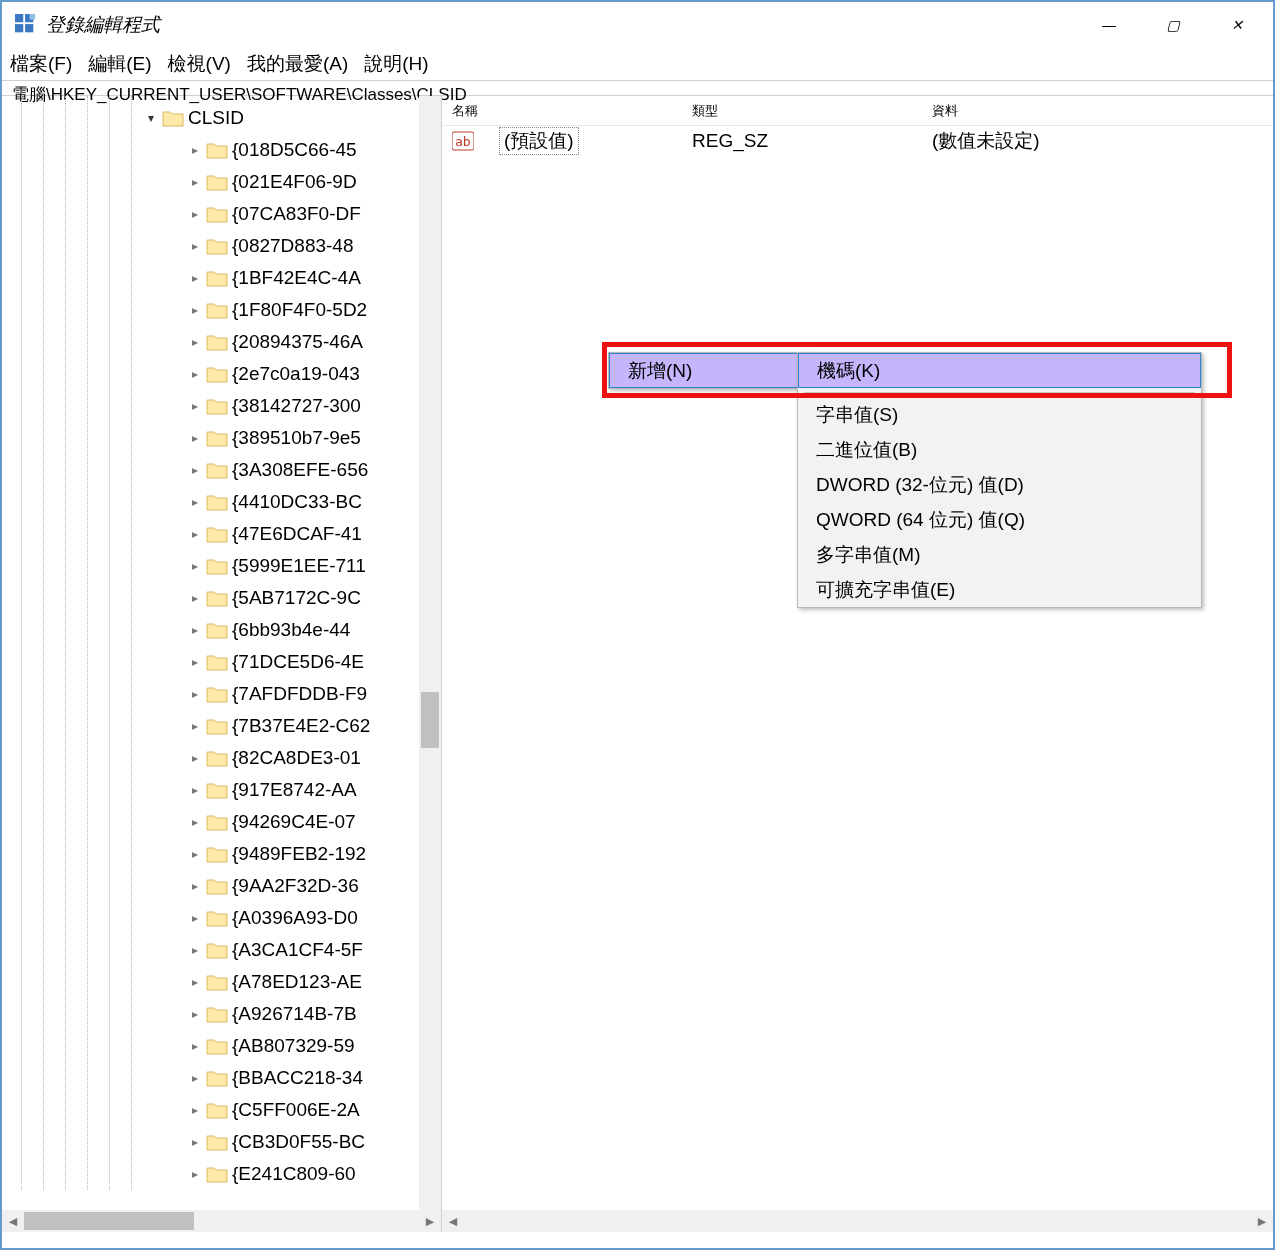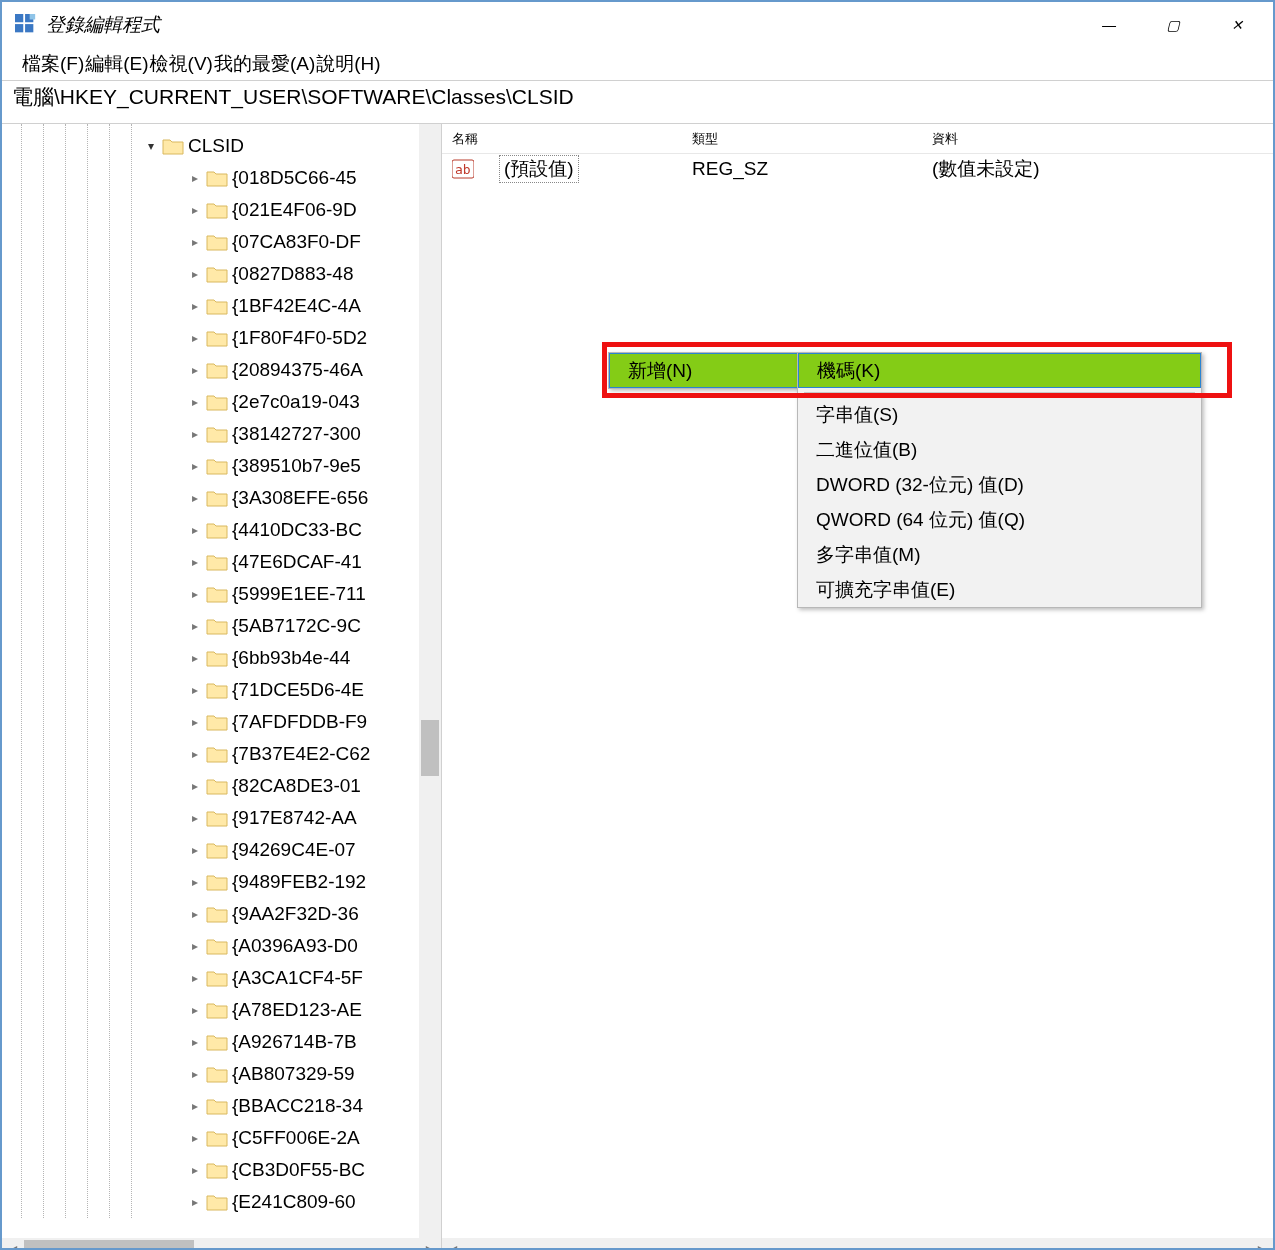--- a/index.html
+++ b/index.html
@@ -4,23 +4,23 @@
 <style>
 * { box-sizing: border-box; margin: 0; padding: 0; }
 body { font-family: "Microsoft JhengHei", "Segoe UI", sans-serif; font-size: 16px; background: #fff; }
 .window { width: 1275px; height: 1250px; border: 2px solid #6699cc; position: relative; background: #fff; overflow: hidden; }
 .titlebar { height: 46px; display: flex; align-items: center; padding: 0 4px; font-style: italic; }
 .app-icon { width: 24px; height: 24px; margin: 0 8px; display: inline-flex; align-items: center; justify-content: center; }
 .app-icon svg { width: 22px; height: 22px; }
 .title-text { flex: 1; font-size: 19px; }
 .win-controls { display: flex; }
 .win-btn { width: 64px; height: 44px; display: flex; align-items: center; justify-content: center; font-family: "Segoe MDL2 Assets","Segoe UI Symbol",sans-serif; font-size: 14px; cursor: default; }
-.menubar { height: 32px; display: flex; align-items: center; padding: 0 20px; gap: 1px; border-top: 0; }
+.menubar { height: 32px; display: flex; align-items: center; padding: 0 8px; gap: 16px; border-top: 0; }
 .menu-item { font-size: 19px; cursor: default; }
-.addressbar { height: 44px; border-top: 1px solid #d0d0d0; border-bottom: 1px solid #d0d0d0; padding: 2px 10px; font-size: 21px; }
+.addressbar { height: 16px; border-top: 1px solid #d0d0d0; border-bottom: 1px solid #d0d0d0; padding: 2px 10px; font-size: 17px; }
 .workspace { display: flex; height: calc(100% - 46px - 32px - 32px - 22px); }
 .tree-pane { width: 440px; border-right: 1px solid #d0d0d0; overflow: hidden; position: relative; }
 .tree-scroll-v { position: absolute; right: 0; top: 0; bottom: 0; width: 22px; background: #f0f0f0; }
 .tree-scroll-thumb { position: absolute; left: 2px; right: 2px; top: 596px; height: 56px; background: #c0c0c0; }
 .tree-list { padding-top: 6px; }
 .tree-row { height: 32px; display: flex; align-items: center; white-space: nowrap; overflow: hidden; font-size: 19px; }
 .tree-row .expander { width: 18px; text-align: center; color: #777; font-size: 12px; display: inline-flex; align-items: center; justify-content: center; }
 .tree-row .expander.down { color: #333; }
 .tree-row .folder-icon { width: 22px; height: 18px; margin: 0 4px 0 2px; display: inline-flex; }
 .tree-row .folder-icon svg { width: 22px; height: 18px; }
@@ -41,21 +41,21 @@
 .h-scrollbar { height: 22px; background: #f0f0f0; display: flex; align-items: center; }
 .h-scrollbar .arrow { width: 22px; height: 22px; display: flex; align-items: center; justify-content: center; color: #777; font-size: 11px; }
 .h-scrollbar .track { flex: 1; position: relative; height: 100%; }
 .h-scrollbar .thumb { position: absolute; top: 2px; bottom: 2px; left: 0; width: 170px; background: #c0c0c0; }
 .bottom-bars { display: flex; }
 .bottom-left { width: 440px; border-right: 1px solid #d0d0d0;}
 .bottom-right { flex: 1; }
 
 .ctxmenu { position: absolute; background: #f2f2f2; border: 1px solid #b8b8b8; box-shadow: 2px 2px 4px rgba(0,0,0,0.25); }
 .ctxmenu .ctx-item { height: 35px; display: flex; align-items: center; padding: 0 32px 0 18px; font-size: 19px; white-space: nowrap; position: relative; }
-.ctxmenu .ctx-item.hot { background: #84cc16; border: 1px solid #2a84d2; }
+.ctxmenu .ctx-item.hot { background: #c4b5fd; border: 1px solid #2a84d2; }
 .ctxmenu .ctx-arrow { position: absolute; right: 10px; font-size: 11px; color: #333; }
 .highlight-box { position: absolute; border: 5px solid #e11; pointer-events: none; }
 </style>
 </head>
 <body>
 
 <div class="window">
 
   <div class="titlebar">
     <span class="app-icon">

